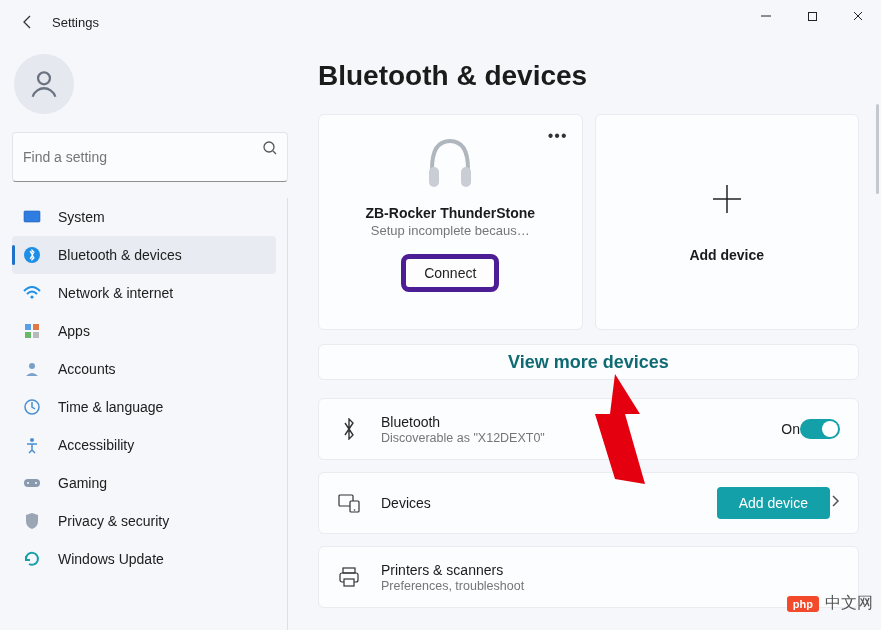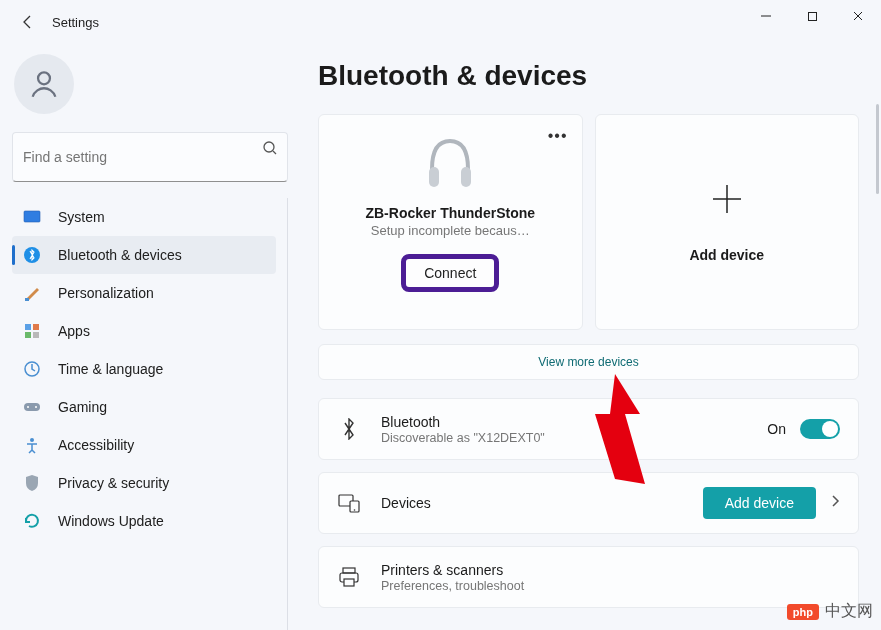--- a/index.html
+++ b/index.html
@@ -43,43 +43,43 @@
   .card { background: #fcfdfe; border: 1px solid #e8ebef; border-radius: 6px; flex: 1; height: 216px; position: relative; display: flex; flex-direction: column; align-items: center; padding: 14px; }
   .card .more { position: absolute; top: 12px; right: 14px; color: #333; font-size: 16px; letter-spacing: 1px; }
   .card .dev-name { font-size: 14px; font-weight: 600; color: #1b1b1b; margin-top: 6px; }
   .card .dev-sub { font-size: 13px; color: #767676; margin-top: 2px; max-width: 180px; white-space: nowrap; overflow: hidden; text-overflow: ellipsis; }
   .card .connect-btn { margin-top: 16px; background: #fdfdfe; border: 5px solid #4c1d95; border-radius: 8px; padding: 6px 18px; font-size: 14px; color: #222; }
   .add-card { justify-content: center; }
   .add-card .plus { margin-bottom: 30px; }
   .add-card .add-label { font-size: 14px; font-weight: 600; color: #1b1b1b; }
 
   
-  .viewmore { background: #fcfdfe; border: 1px solid #e8ebef; border-radius: 6px; height: 36px; display: flex; align-items: center; justify-content: center; color: #0f6b73; font-size: 12px; margin-bottom: 18px; }
+  .viewmore { background: #fcfdfe; border: 1px solid #e8ebef; border-radius: 6px; height: 36px; display: flex; align-items: center; justify-content: center; color: #0f6b73; font-size: 18px; margin-bottom: 18px; font-weight: bold; }
 
   
   .setting-row { background: #fcfdfe; border: 1px solid #e8ebef; border-radius: 6px; display: flex; align-items: center; padding: 14px 18px; margin-bottom: 12px; min-height: 62px; }
   .setting-row .sr-icon { width: 24px; display: flex; align-items: center; justify-content: center; margin-right: 20px; color: #333; }
   .setting-row .sr-text { flex: 1; }
   .setting-row .sr-title { font-size: 14px; color: #1b1b1b; }
   .setting-row .sr-sub { font-size: 12.5px; color: #767676; margin-top: 1px; }
-  .setting-row .sr-right { display: flex; align-items: center; gap: 14px; }
+  .setting-row .sr-right { display: flex; align-items: center; }
   .on-label { font-size: 14px; color: #1b1b1b; }
   .toggle { width: 40px; height: 20px; background: #14a0a8; border-radius: 10px; position: relative; }
   .toggle::after { content: ""; position: absolute; right: 2px; top: 2px; width: 16px; height: 16px; background: #fff; border-radius: 50%; }
   .pill-btn { background: #14a0a8; color: #fff; border: none; border-radius: 4px; padding: 8px 22px; font-size: 14px; }
   .chev { color: #555; }
 
   
   .vscroll { position: absolute; top: 60px; right: 2px; width: 3px; height: 90px; background: #c4c8cf; border-radius: 2px; }
 
   
   .arrow-annot { position: absolute; pointer-events: none; }
 
   
-  .watermark { position: absolute; right: 8px; bottom: 8px; display: flex; align-items: center; gap: 6px; }
+  .watermark { position: absolute; right: 8px; bottom: 16px; display: flex; align-items: center; gap: 6px; }
   .wm-badge { background: #f24a2b; color: #fff; font-size: 11px; font-weight: 700; padding: 2px 6px; border-radius: 3px; }
   .wm-text { font-size: 16px; color: #555; }
 </style>
 </head>
 <body>
 
 <div class="titlebar">
   <div class="back">
     <svg width="16" height="16" viewBox="0 0 16 16">
         <path d="M10 2 L4 8 L10 14" stroke="#333" stroke-width="1.3" fill="none"></path>
@@ -139,65 +139,75 @@
           <span class="ni-icon">
               <svg width="18" height="18" viewBox="0 0 18 18">
                 <circle cx="9" cy="9" r="8" fill="#1f8fe6"></circle>
                 <path d="M7 5 L11 12 L9 14 L9 4 L11 6 L7 13" stroke="#fff" stroke-width="1.1" fill="none"></path>
               </svg>
             </span>
           <span class="ni-label">Bluetooth &amp; devices</span>
         </div>
         <div class="nav-item">
           <span class="ni-icon">
-              <svg width="18" height="18" viewBox="0 0 18 18">
-                <path d="M3 15 L6 12 L14 4 L16 6 L8 14 L5 17 Z" fill="#d18b4a"></path>
-                <rect x="2" y="14" width="4" height="3" fill="#4a8fd1"></rect>
-              </svg>
-            </span>
-          <span class="ni-label">Personalization</span>
+              <svg width="18" height="14" viewBox="0 0 18 14">
+                <path d="M1 5 Q9 -3 17 5" stroke="#1f8fe6" stroke-width="2" fill="none"></path>
+                <path d="M4 8 Q9 3 14 8" stroke="#1f8fe6" stroke-width="2" fill="none"></path>
+                <circle cx="9" cy="11" r="1.6" fill="#1f8fe6"></circle>
+              </svg>
+            </span>
+          <span class="ni-label">Network &amp; internet</span>
         </div>
         <div class="nav-item">
           <span class="ni-icon">
               <svg width="16" height="16" viewBox="0 0 16 16">
                 <rect x="1" y="1" width="6" height="6" fill="#5aa0e6"></rect>
                 <rect x="9" y="1" width="6" height="6" fill="#e07a4a"></rect>
                 <rect x="1" y="9" width="6" height="6" fill="#6ab96a"></rect>
                 <rect x="9" y="9" width="6" height="6" fill="#b9b9b9"></rect>
               </svg>
             </span>
           <span class="ni-label">Apps</span>
         </div>
         <div class="nav-item">
           <span class="ni-icon">
               <svg width="18" height="18" viewBox="0 0 18 18">
+                <circle cx="9" cy="6" r="3" fill="#7aa0c9"></circle>
+                <path d="M3 16 Q9 10 15 16" fill="#7aa0c9"></path>
+              </svg>
+            </span>
+          <span class="ni-label">Accounts</span>
+        </div>
+        <div class="nav-item">
+          <span class="ni-icon">
+              <svg width="18" height="18" viewBox="0 0 18 18">
                 <circle cx="9" cy="9" r="7" fill="none" stroke="#4a8fd1" stroke-width="1.5"></circle>
                 <path d="M9 4 L9 9 L12 11" stroke="#4a8fd1" stroke-width="1.5" fill="none"></path>
               </svg>
             </span>
           <span class="ni-label">Time &amp; language</span>
+        </div>
+        <div class="nav-item">
+          <span class="ni-icon">
+              <svg width="18" height="18" viewBox="0 0 18 18">
+                <circle cx="9" cy="4" r="2" fill="#4a8fd1"></circle>
+                <path d="M4 8 L14 8 M9 8 L9 14 M9 14 L6 17 M9 14 L12 17" stroke="#4a8fd1" stroke-width="1.5" fill="none"></path>
+              </svg>
+            </span>
+          <span class="ni-label">Accessibility</span>
         </div>
         <div class="nav-item">
           <span class="ni-icon">
               <svg width="18" height="14" viewBox="0 0 18 14">
                 <rect x="1" y="3" width="16" height="8" rx="4" fill="#8a9aad"></rect>
                 <circle cx="5" cy="7" r="1" fill="#fff"></circle>
                 <circle cx="13" cy="7" r="1" fill="#fff"></circle>
               </svg>
             </span>
           <span class="ni-label">Gaming</span>
-        </div>
-        <div class="nav-item">
-          <span class="ni-icon">
-              <svg width="18" height="18" viewBox="0 0 18 18">
-                <circle cx="9" cy="4" r="2" fill="#4a8fd1"></circle>
-                <path d="M4 8 L14 8 M9 8 L9 14 M9 14 L6 17 M9 14 L12 17" stroke="#4a8fd1" stroke-width="1.5" fill="none"></path>
-              </svg>
-            </span>
-          <span class="ni-label">Accessibility</span>
         </div>
         <div class="nav-item">
           <span class="ni-icon">
               <svg width="16" height="18" viewBox="0 0 16 18">
                 <path d="M8 1 L14 3 L14 9 Q14 15 8 17 Q2 15 2 9 L2 3 Z" fill="#9aa6b3"></path>
               </svg>
             </span>
           <span class="ni-label">Privacy &amp; security</span>
         </div>
         <div class="nav-item">

